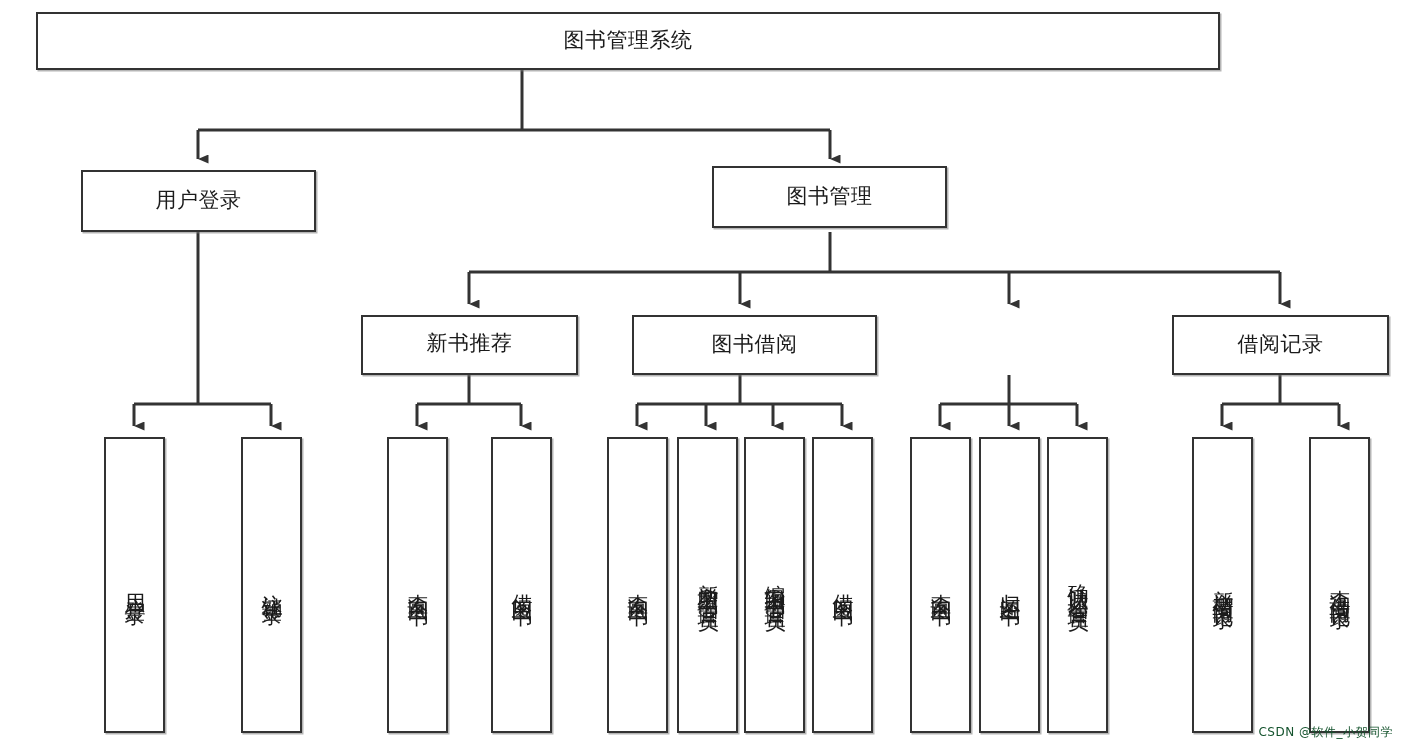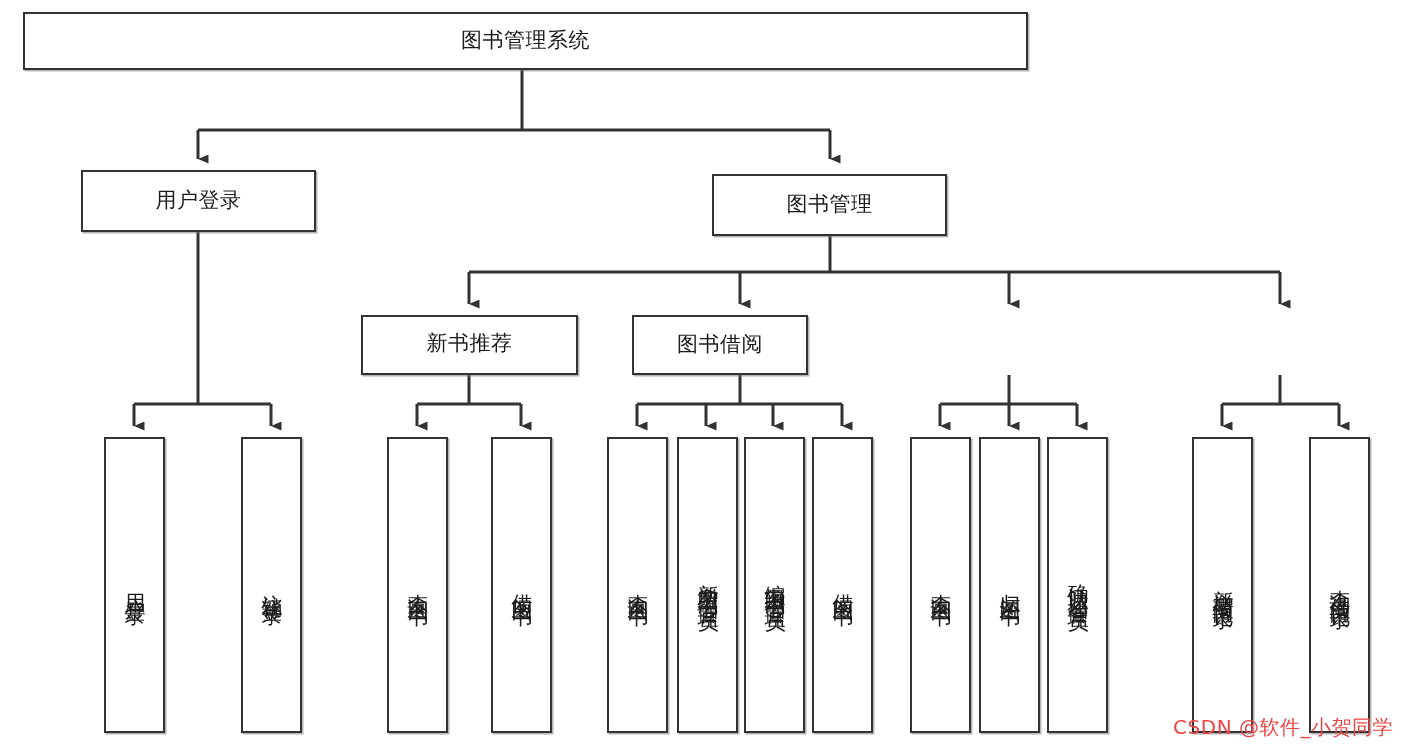--- a/index.html
+++ b/index.html
@@ -55,22 +55,22 @@
     text-orientation: upright;
     letter-spacing: 4px;
     line-height: 1.0;
     text-align: center;
     white-space: nowrap;
   }
   .watermark {
     position: absolute;
     right: 12px;
     bottom: 6px;
-    font-size: 20px;
-    color: #ef4444;
+    font-size: 12px;
+    color: #14532d;
     white-space: nowrap;
     letter-spacing: 0.5px;
   }
 </style>
 </head>
 <body>
 
 <div id="diagram-root">
 
   <svg class="diagram-canvas" viewBox="0 0 1405 747">
@@ -116,36 +116,39 @@
       <path d="M 1009 404 L 1009 426" marker-end="url(#arrowhead)"></path>
       <path d="M 1077 404 L 1077 426" marker-end="url(#arrowhead)"></path>
 
       <path d="M 1280 375 L 1280 404"></path>
       <path d="M 1222 404 L 1339 404"></path>
       <path d="M 1222 404 L 1222 426" marker-end="url(#arrowhead)"></path>
       <path d="M 1339 404 L 1339 426" marker-end="url(#arrowhead)"></path>
     </g>
   </svg>
 
-  <div class="node-box" style="left:23px; top:12px; width:1005px; height:58px;">
+  <div class="node-box" style="left:36px; top:12px; width:1184px; height:58px;">
     <span class="node-label-h">图书管理系统</span>
   </div>
 
   <div class="node-box" style="left:81px; top:170px; width:235px; height:62px;">
     <span class="node-label-h">用户登录</span>
   </div>
-  <div class="node-box" style="left:712px; top:174px; width:235px; height:62px;">
+  <div class="node-box" style="left:712px; top:166px; width:235px; height:62px;">
     <span class="node-label-h">图书管理</span>
   </div>
 
   <div class="node-box" style="left:361px; top:315px; width:217px; height:60px;font-family:Liberation Mono, monospace;">
     <span class="node-label-h">新书推荐</span>
   </div>
-  <div class="node-box" style="left:632px; top:315px; width:176px; height:60px;">
+  <div class="node-box" style="left:632px; top:315px; width:245px; height:60px;">
     <span class="node-label-h">图书借阅</span>
+  </div>
+  <div class="node-box" style="left:1172px; top:315px; width:217px; height:60px;">
+    <span class="node-label-h">借阅记录</span>
   </div>
 
   <div class="node-box leaf" style="left:104px; top:437px; width:61px; height:296px;">
     <span class="node-label-v">用户登录</span>
   </div>
   <div class="node-box leaf" style="left:241px; top:437px; width:61px; height:296px;">
     <span class="node-label-v">注销登录</span>
   </div>
 
   <div class="node-box leaf" style="left:387px; top:437px; width:61px; height:296px;">

